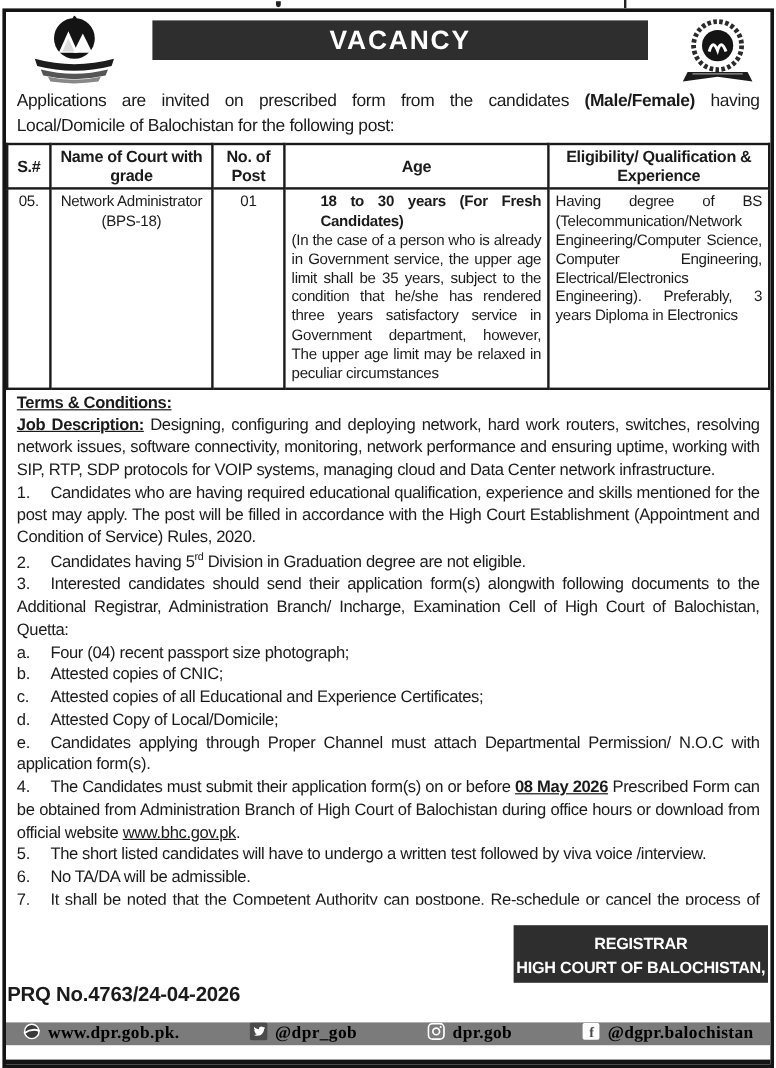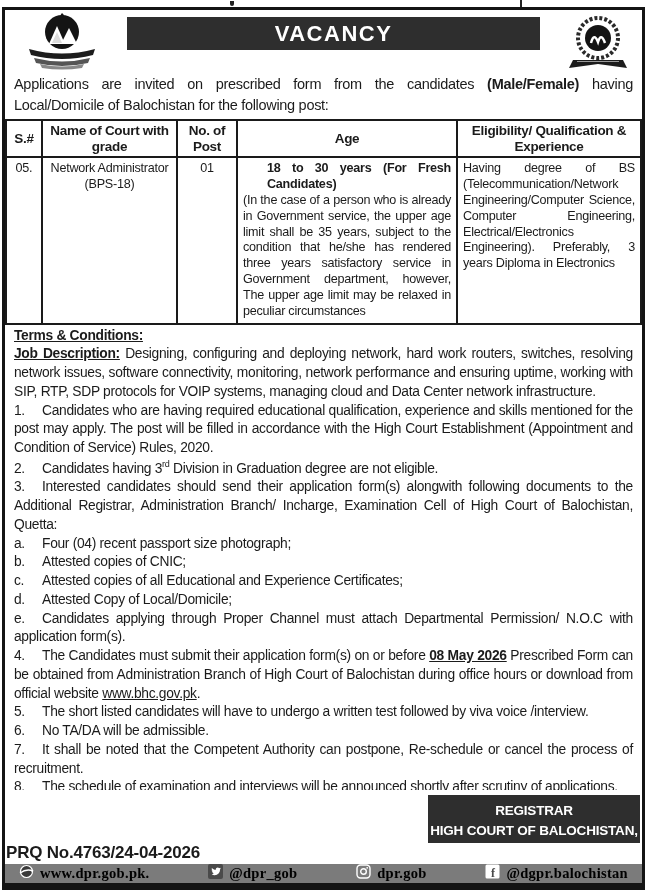--- a/index.html
+++ b/index.html
@@ -8,21 +8,21 @@
     position: relative; width: 647px; height: 890px; background: #fff;
     font-family: "Liberation Sans", sans-serif; color: #1b1b1b; overflow: hidden;
   }
   .top-strip { position: relative; height: 7px; background: #fff; }
   .mark-comma { position: absolute; left: 230px; top: 1px; width: 4px; height: 5px; background: #222; border-radius: 0 0 3px 3px; }
   .mark-line { position: absolute; left: 520px; top: 0; width: 2px; height: 7px; background: #222; }
 
   .ad {
     position: absolute; top: 7px; left: 2px; right: 2px; bottom: 0;
     border: 3px solid #141414; background: #fff;
-    display: flex; flex-direction: column;
+    display: flex; flex-direction: column; gap: 12px;
   }
   .content { flex: 1; min-height: 0; overflow: hidden; padding: 0 9px; }
 
   
   .header { position: relative; height: 62px; }
   .crest-left { position: absolute; left: 2px; top: 3px; }
   .crest-right { position: absolute; right: 0px; top: 4px; }
   .banner {
     position: absolute; left: 113px; top: 7px; width: 413px; height: 33px;
     background: #2e2e2e; color: #fff; display: flex; align-items: center; justify-content: center;
@@ -157,21 +157,21 @@
       </tbody>
         </table>
 
       <div class="bodytext">
         <p><span class="lbl-bu">Terms &amp; Conditions:</span></p>
 
         <p><span class="lbl-bu">Job Description:</span><span> Designing, configuring and deploying network, hard work routers, switches, resolving network issues, software connectivity, monitoring, network performance  and ensuring uptime, working with SIP, RTP, SDP protocols for VOIP systems, managing cloud and Data Center network infrastructure.</span></p>
 
         <p><span class="num">1.</span><span>Candidates who are having required educational qualification, experience and skills mentioned for the post may apply. The post will be filled in accordance with the High Court Establishment (Appointment and Condition of Service) Rules, 2020.</span></p>
 
-        <p><span class="num">2.</span><span>Candidates having 3</span><sup>rd</sup><span> Division in Graduation degree are not eligible.</span></p>
+        <p><span class="num">2.</span><span>Candidates having 5</span><sup>rd</sup><span> Division in Graduation degree are not eligible.</span></p>
 
         <p><span class="num">3.</span><span>Interested candidates should send their application form(s) alongwith following documents to the Additional Registrar, Administration Branch/ Incharge, Examination Cell of High Court of Balochistan, Quetta:</span></p>
 
         <p><span class="num">a.</span><span>Four (04) recent passport size photograph;</span></p>
         <p><span class="num">b.</span><span>Attested copies of CNIC;</span></p>
         <p><span class="num">c.</span><span>Attested copies of all Educational and Experience Certificates;</span></p>
         <p><span class="num">d.</span><span>Attested Copy of Local/Domicile;</span></p>
         <p><span class="num">e.</span><span>Candidates applying through Proper Channel must attach Departmental Permission/ N.O.C with application form(s).</span></p>
 
         <p><span class="num">4.</span><span>The Candidates must submit their application form(s) on or before </span><span class="bu">08 May 2026</span><span> Prescribed Form can be obtained from Administration Branch of High Court of Balochistan during office hours or download from official website </span><span class="u">www.bhc.gov.pk</span><span>.</span></p>

